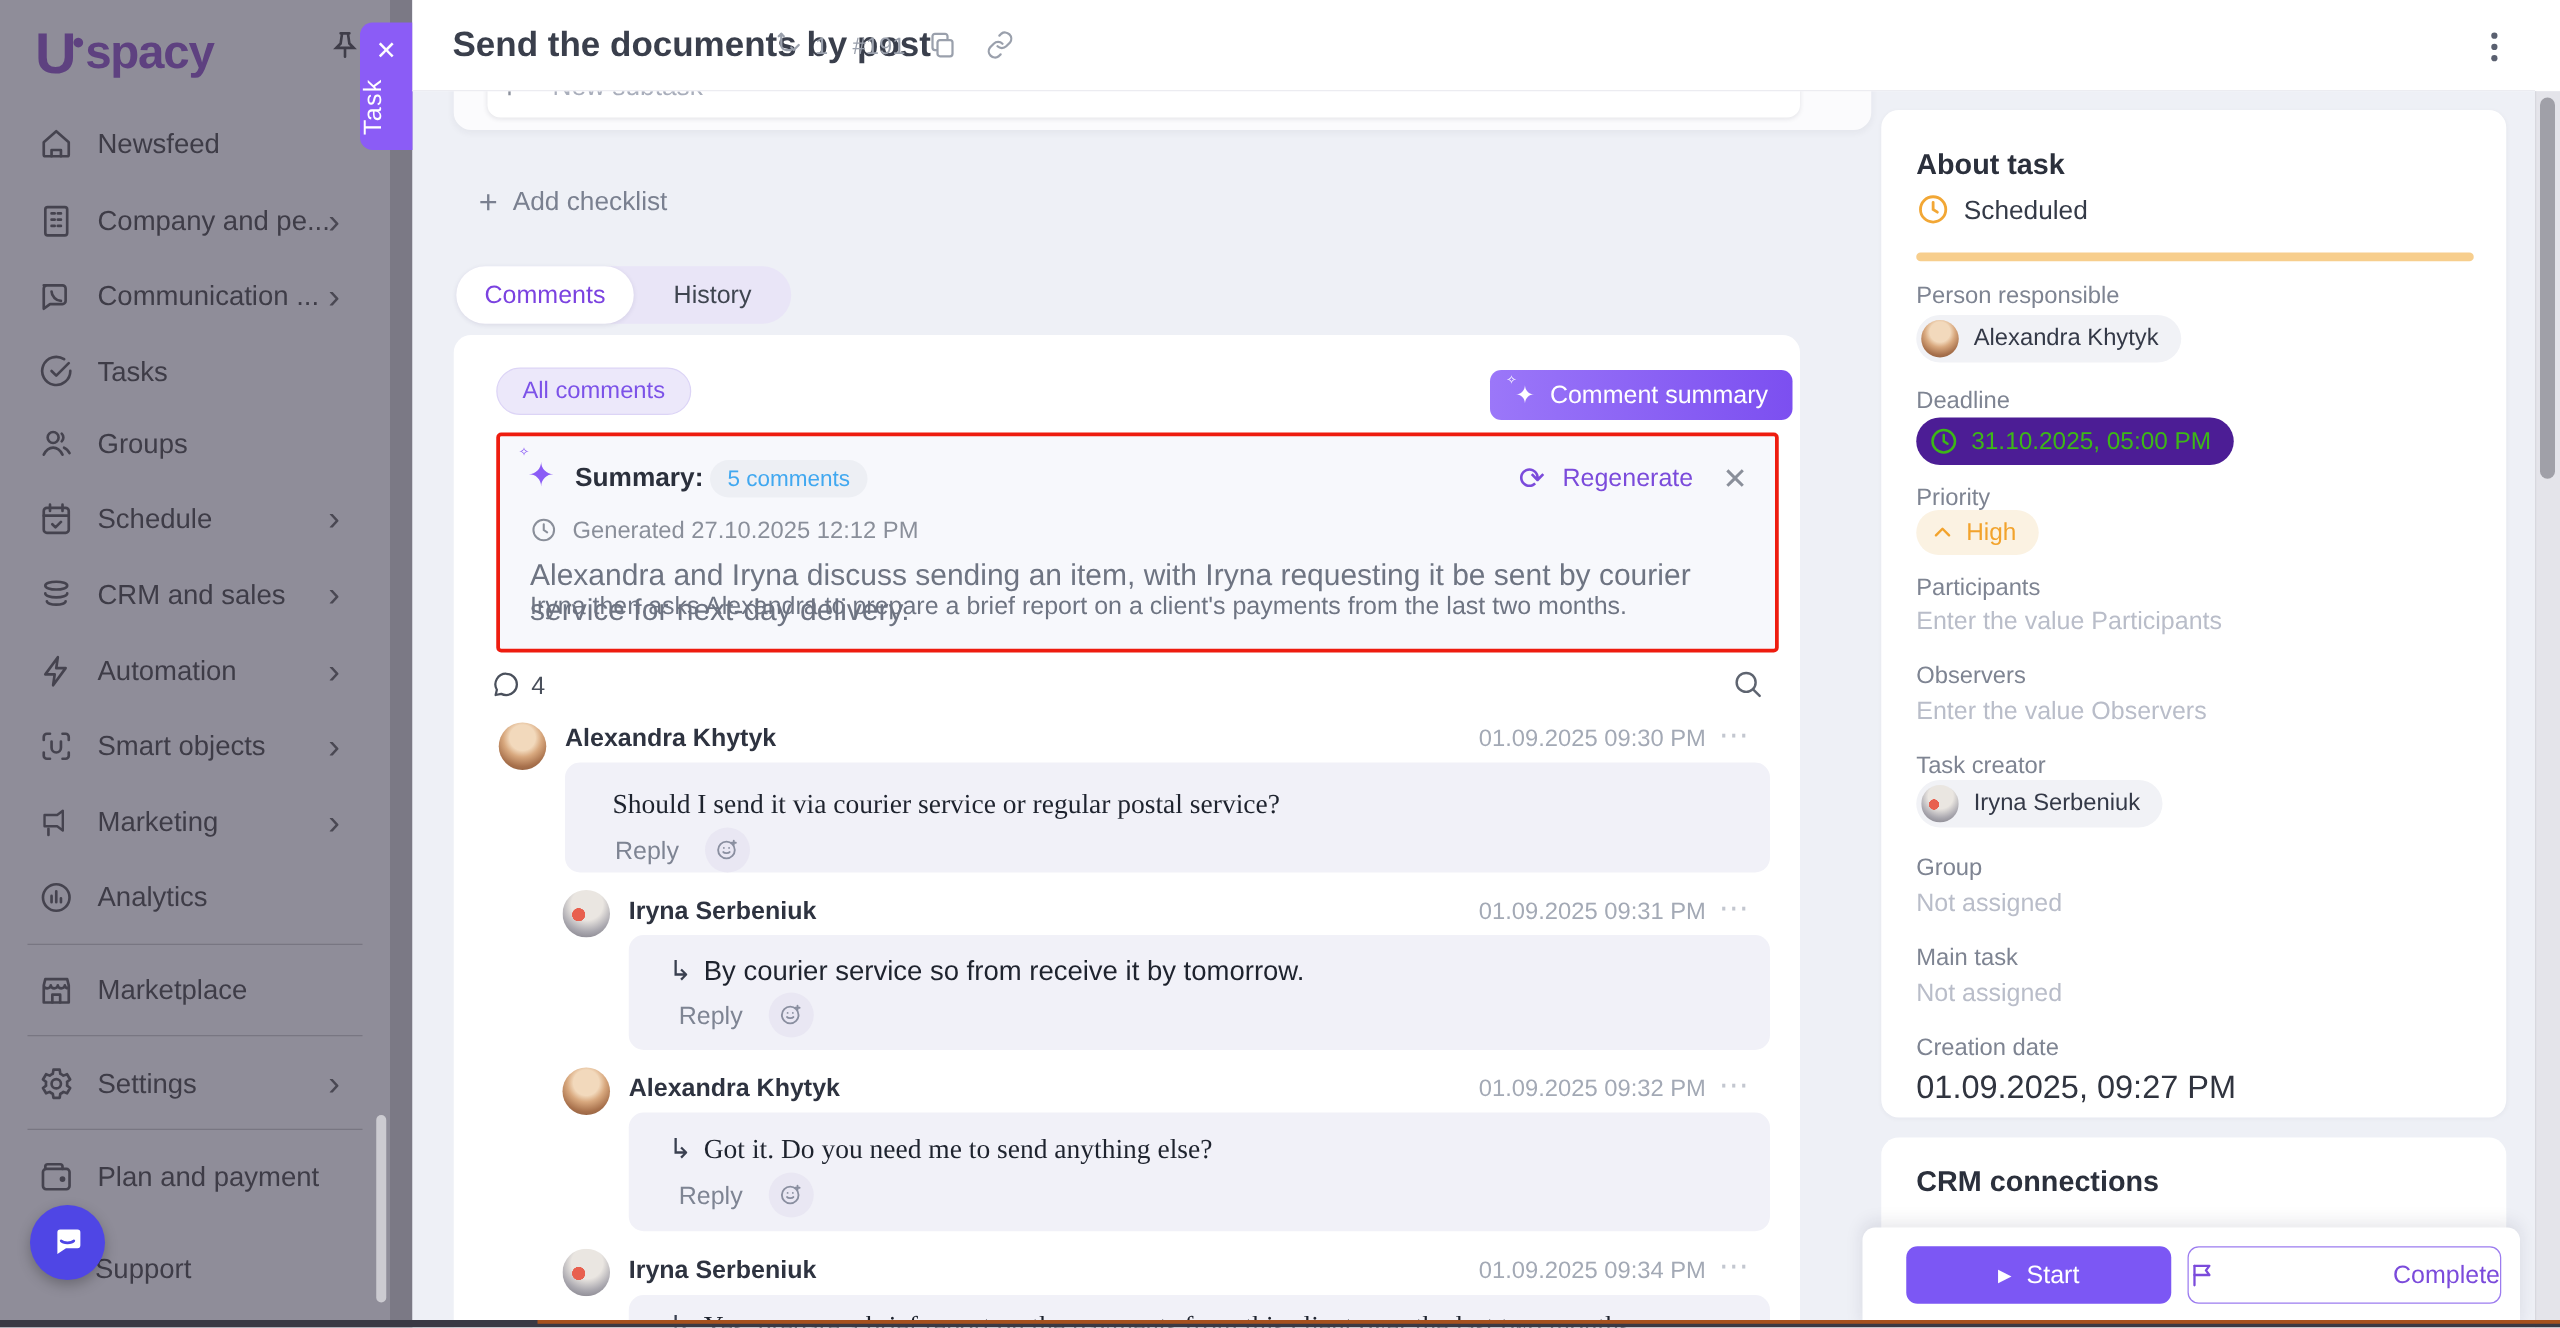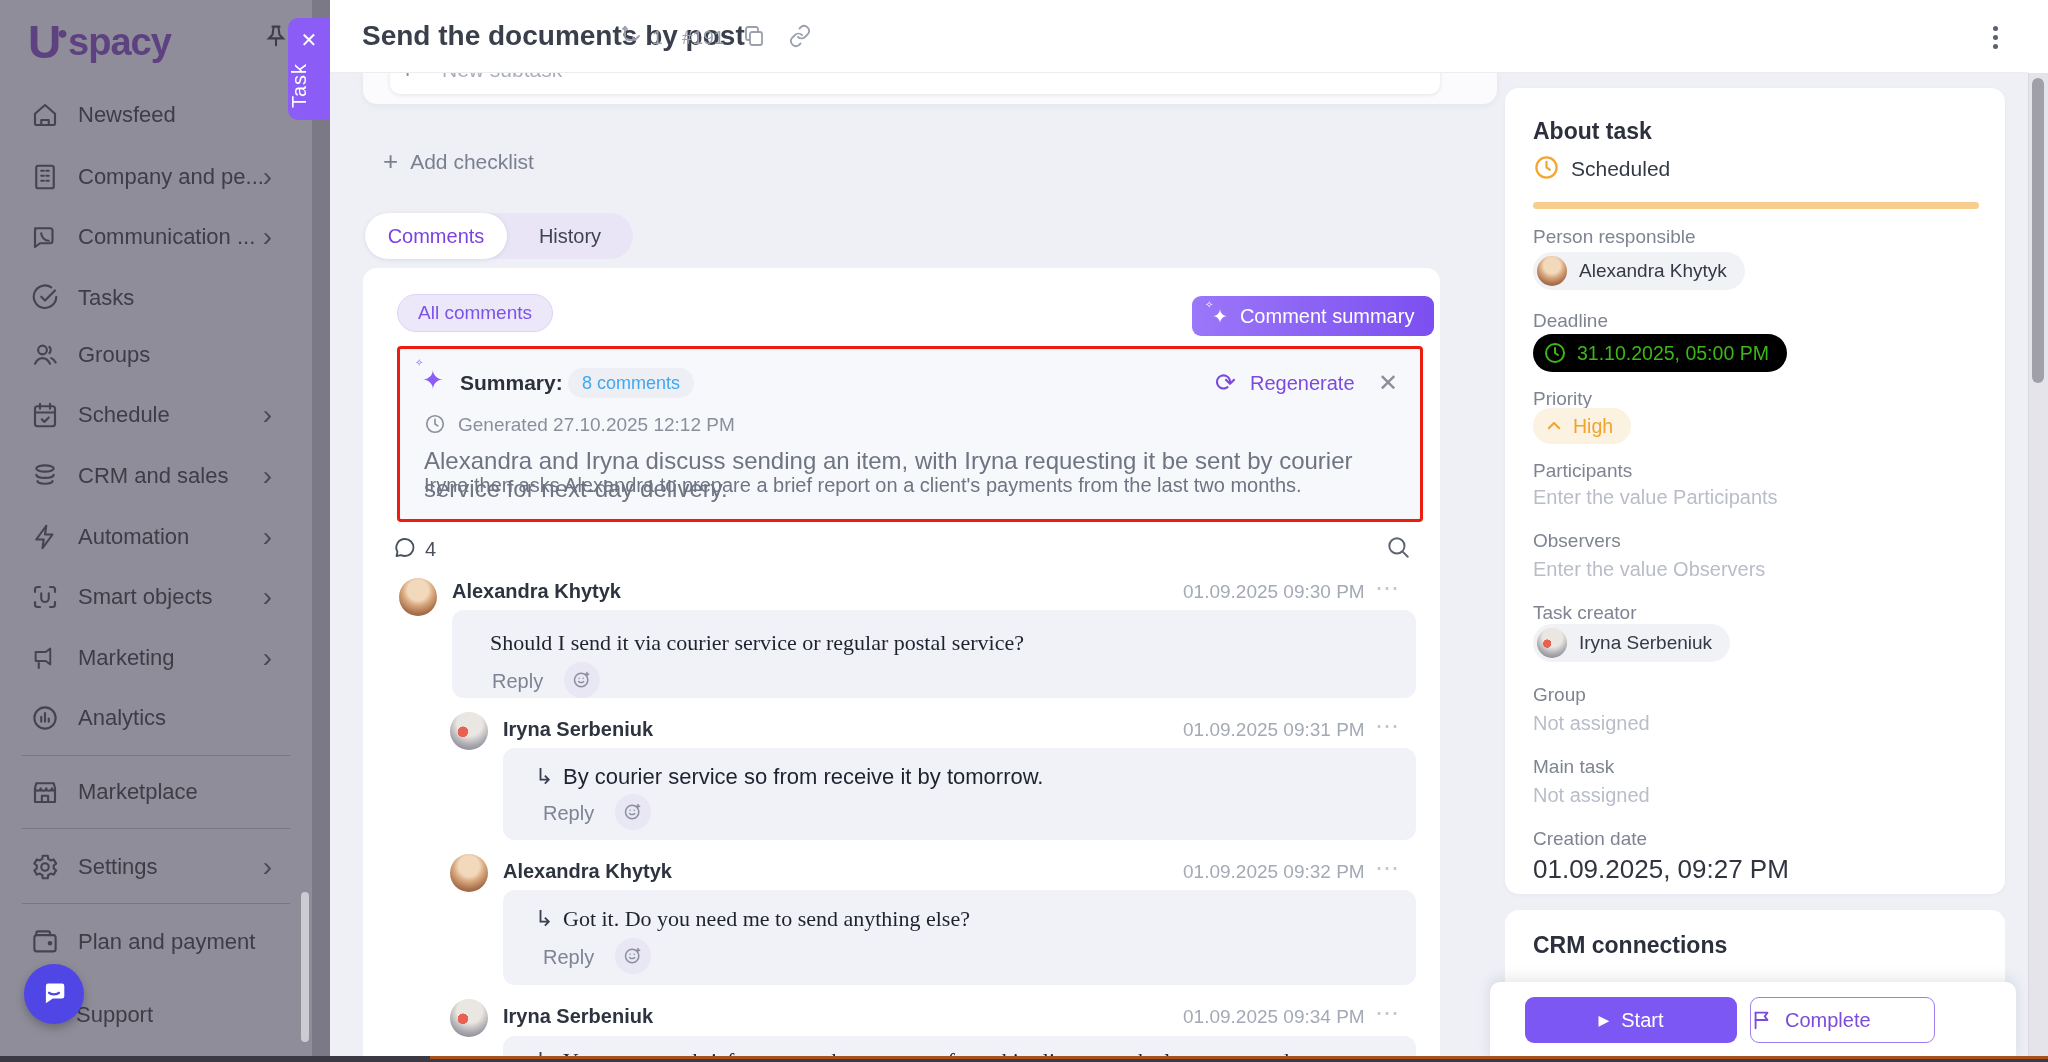--- a/index.html
+++ b/index.html
@@ -95,30 +95,30 @@
   
   #rcard1 { left:1505px; top:88px; width:500px; height:806px; background:#fff; border-radius:14px; z-index:3; box-shadow:0 1px 4px rgba(30,30,60,.04); }
   #rcard2 { left:1505px; top:910px; width:500px; height:152px; background:#fff; border-radius:14px; z-index:3; }
   .r-pad { left:28px; }
   .r-title { font-size:23px; font-weight:bold; color:#2B303C; }
   .r-lbl { font-size:19px; color:#7E8492; }
   .r-ph  { font-size:20px; color:#B9BDC9; }
   .r-na  { font-size:20px; color:#B9BDC9; }
   .p-chip { height:38px; border-radius:19px; background:#F1F2F6; display:inline-flex; align-items:center; padding:0 18px 0 4px; gap:12px; font-size:19px; color:#343947; }
   .p-chip .avatar { width:30px; height:30px; }
-  #dl-chip { height:38px; border-radius:19px; background:#000000; display:inline-flex; align-items:center; padding:0 18px 0 10px; gap:10px; font-size:19.5px; color:#3DB717; font-weight:500; }
+  #dl-chip { height:38px; border-radius:19px; background:#4c1d95; display:inline-flex; align-items:center; padding:0 18px 0 10px; gap:10px; font-size:19.5px; color:#3DB717; font-weight:500; }
   #pr-chip { height:36px; border-radius:18px; background:#FBF2E2; display:inline-flex; align-items:center; padding:0 18px 0 12px; gap:10px; font-size:19.5px; color:#F2A32C; font-weight:500; }
   #progress { left:1533px; top:202px; width:446px; height:7px; background:#F7CE8D; border-radius:4px; z-index:4; }
 
   
   #rfoot { left:1490px; top:982px; width:526px; height:80px; background:#fff; box-shadow:0 -4px 14px rgba(30,30,60,.10); border-radius:10px 10px 0 0; z-index:6; }
   #btn-start { left:35px; top:15px; width:212px; height:46px; background:#7C57F4; border-radius:9px; color:#fff; font-size:20px;
                display:flex; align-items:center; justify-content:center; gap:12px; }
-  #btn-complete { left:260px; top:15px; width:185px; height:46px; background:#fff; border:1.5px solid #9C7CEF; border-radius:9px; color:#7B4BDB; font-size:20px;
-                  display:flex; align-items:center; justify-content:flex-start; gap:12px; }
+  #btn-complete { left:260px; top:15px; width:251px; height:46px; background:#fff; border:1.5px solid #9C7CEF; border-radius:9px; color:#7B4BDB; font-size:20px;
+                  display:flex; align-items:center; justify-content:space-between; gap:12px; }
 
   
   #sb-track { left:2028px; top:73px; width:20px; height:989px; background:#E4E4EA; border-left:1px solid #D8D8DE; z-index:11; }
   #sb-thumb { left:2032px; top:78px; width:12px; height:305px; background:#A0A0A8; border-radius:6px; z-index:12; }
   #hdr-cap { left:2028px; top:0; width:20px; height:73px; background:#fff; z-index:11; }
 
   
   #bline-dark { left:0; top:1056px; width:2048px; height:6px; background:#3A3944; z-index:13; }
   #bline-orange { left:430px; top:1056px; width:1618px; height:3px; background:#A6511E; z-index:13; }
 
@@ -319,21 +319,21 @@
   <div id="ccard" class="abs">
     <div id="chip-all" class="abs">All comments</div>
     <div id="btn-summary" class="abs">
       <span class="spark"><small>✧</small><span>✦</span></span>
       <span>Comment summary</span>
     </div>
 
     <div id="sumbox" class="abs">
       <span id="sum-spark" class="abs spark"><small>✧</small><span>✦</span></span>
       <span id="sum-title" class="abs">Summary:</span>
-      <span id="sum-badge" class="abs">8 comments</span>
+      <span id="sum-badge" class="abs">5 comments</span>
       <span id="sum-regen-ic" class="abs">⟳</span>
       <span id="sum-regen" class="abs">Regenerate</span>
       <span id="sum-close" class="abs">✕</span>
       <span id="sum-clock" class="abs">
         <svg width="22" height="22" viewBox="0 0 24 24" fill="none" stroke="#8A8F9A" stroke-width="1.8" stroke-linecap="round">
             <circle cx="12" cy="12" r="9"></circle>
             <path d="M12 7v5l3 2"></path>
           </svg>
       </span>
       <span id="sum-gen" class="abs">Generated 27.10.2025 12:12 PM</span>

